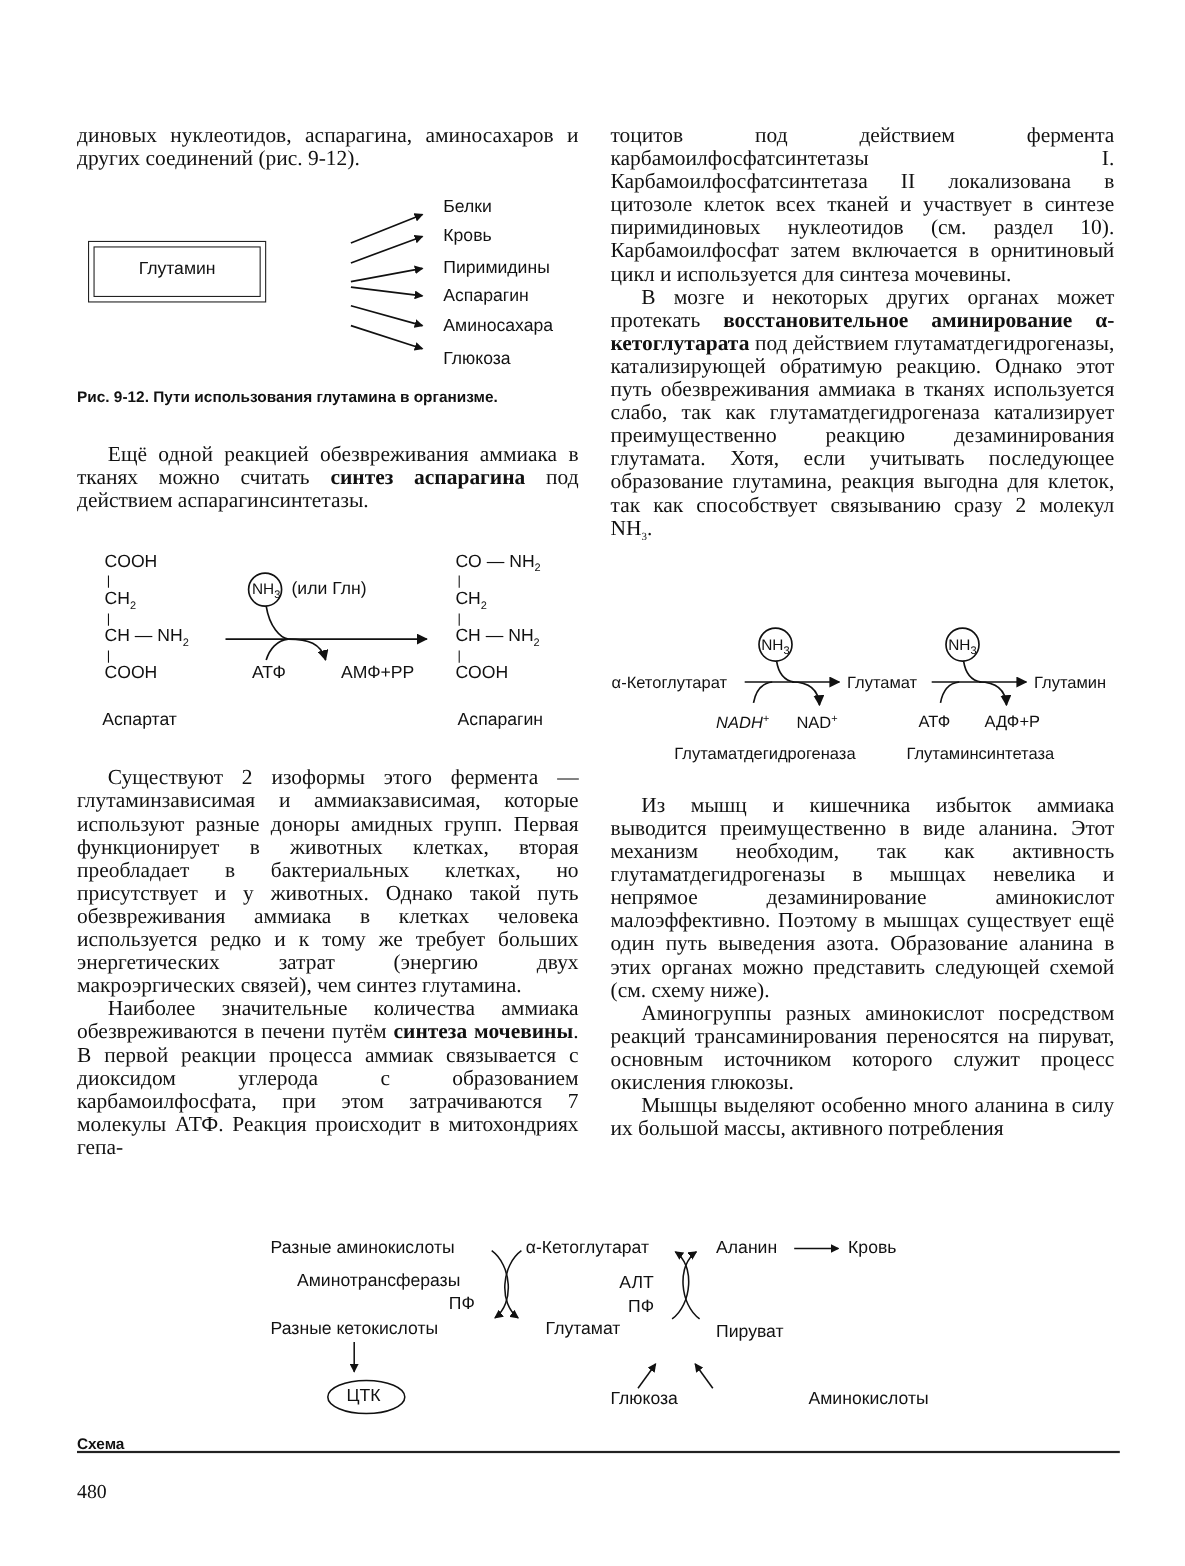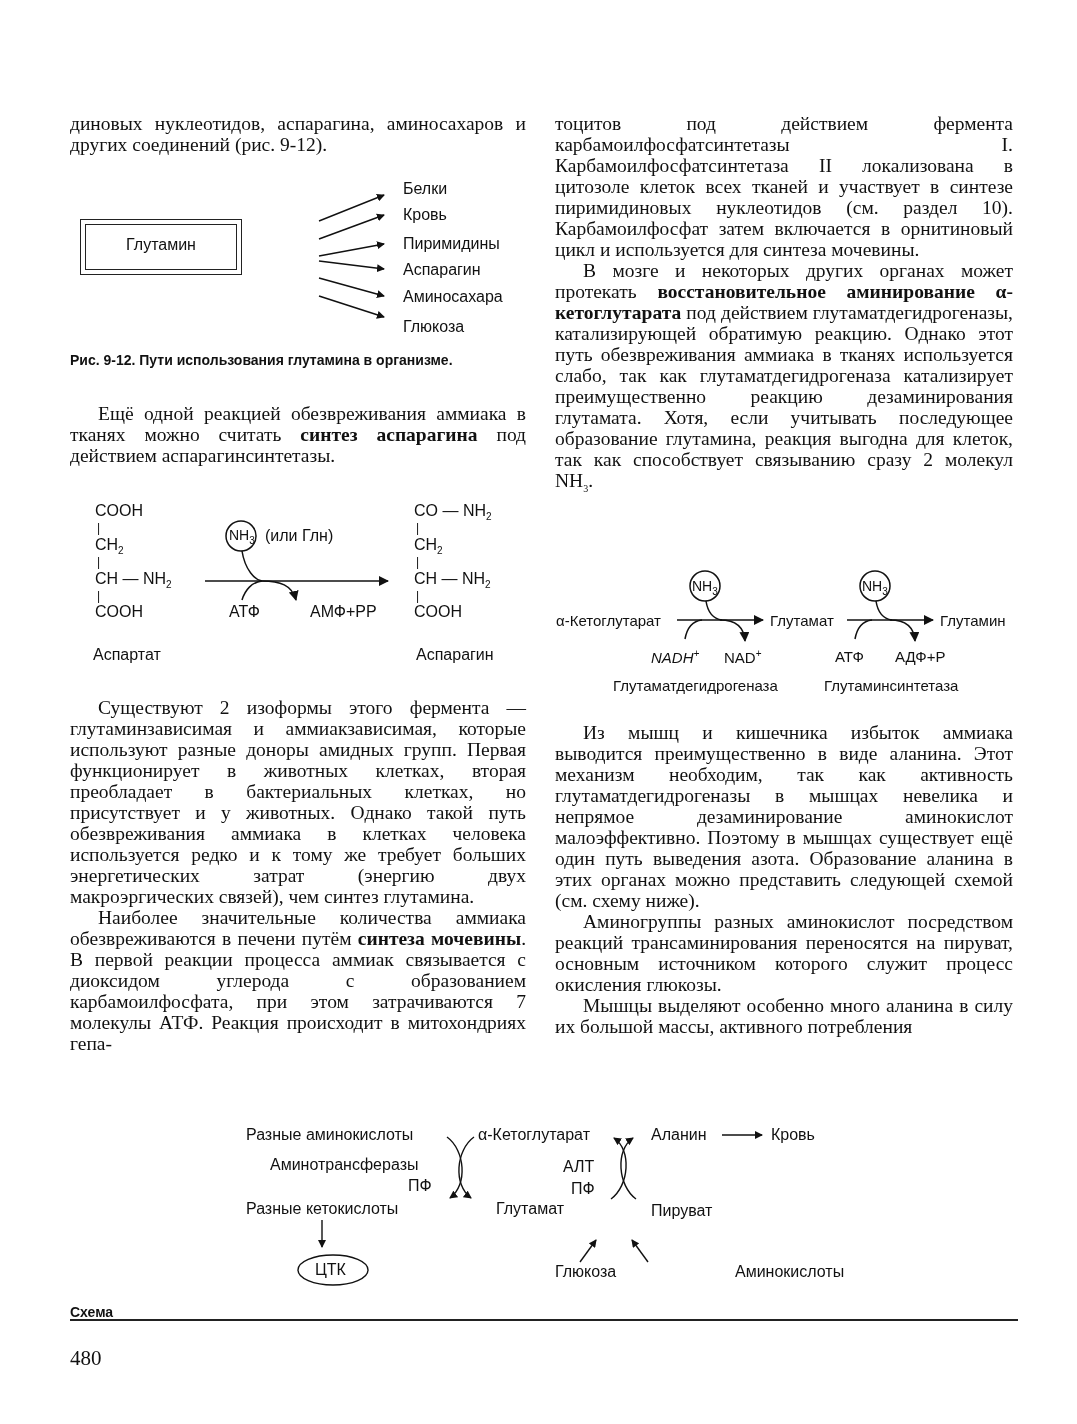--- a/index.html
+++ b/index.html
@@ -172,13 +172,13 @@
   <div class="lbl" style="left:496px; top:1200px;">Глутамат</div>
   <div class="lbl" style="left:651px; top:1126px;">Аланин</div>
   <div class="lbl" style="left:771px; top:1126px;">Кровь</div>
   <div class="lbl" style="left:651px; top:1202px;">Пируват</div>
   <div class="lbl" style="left:555px; top:1263px;">Глюкоза</div>
   <div class="lbl" style="left:687px; top:1263px;margin-left:48px;">Аминокислоты</div>
 </div>
 
 <div class="lbl" style="left:70px; top:1304px; font-size:14px; font-weight:bold;">Схема</div>
 <div class="rule"></div>
-<div class="abs serif" style="left:70px; top:1346px; font-size:21px;">480</div>
+<div class="abs serif" style="left:70px; top:1346px; font-size:18px;">480</div>
 
 </body></html>

